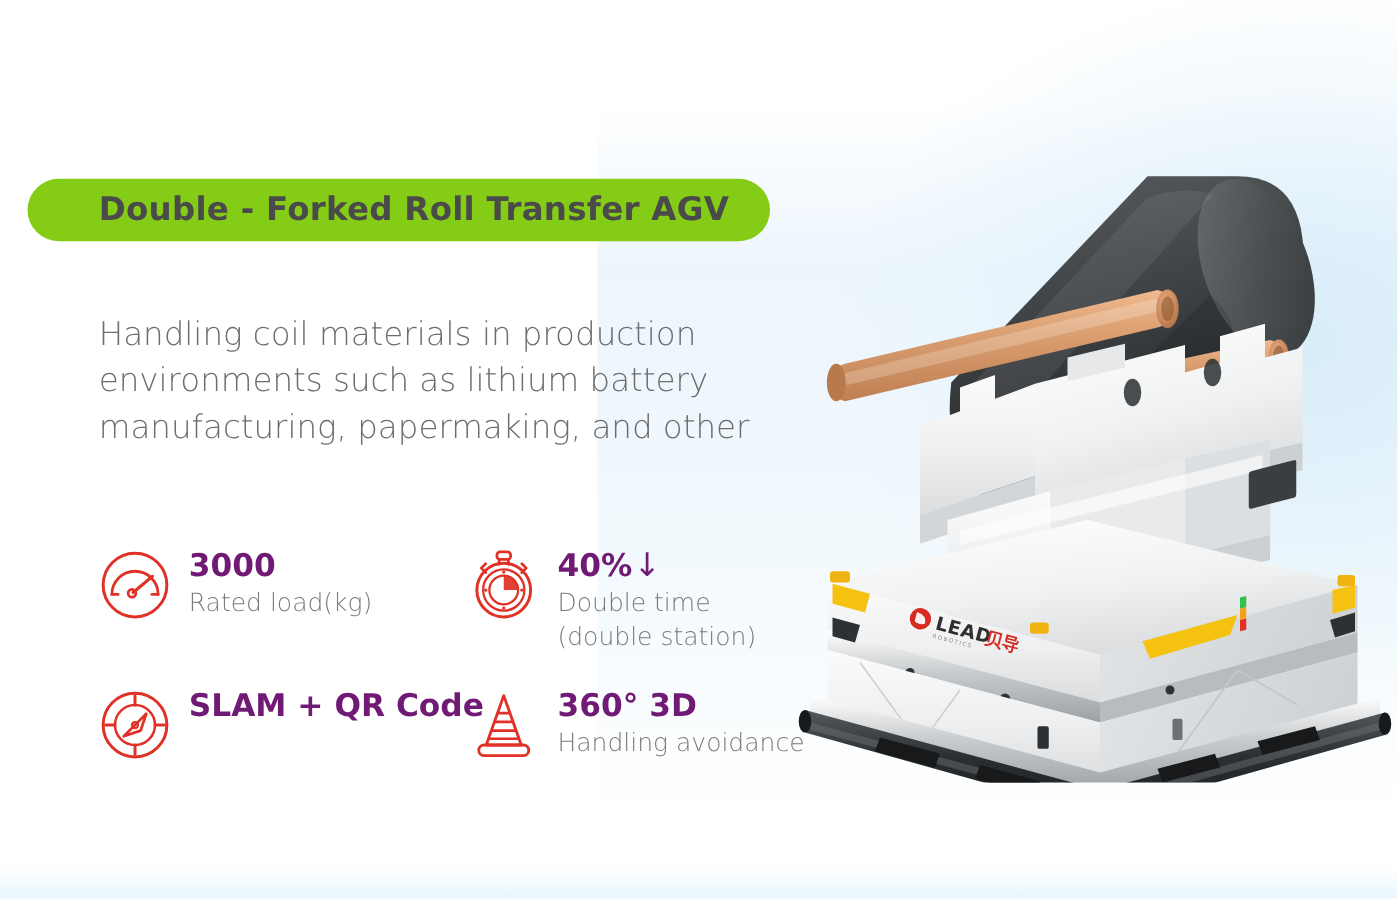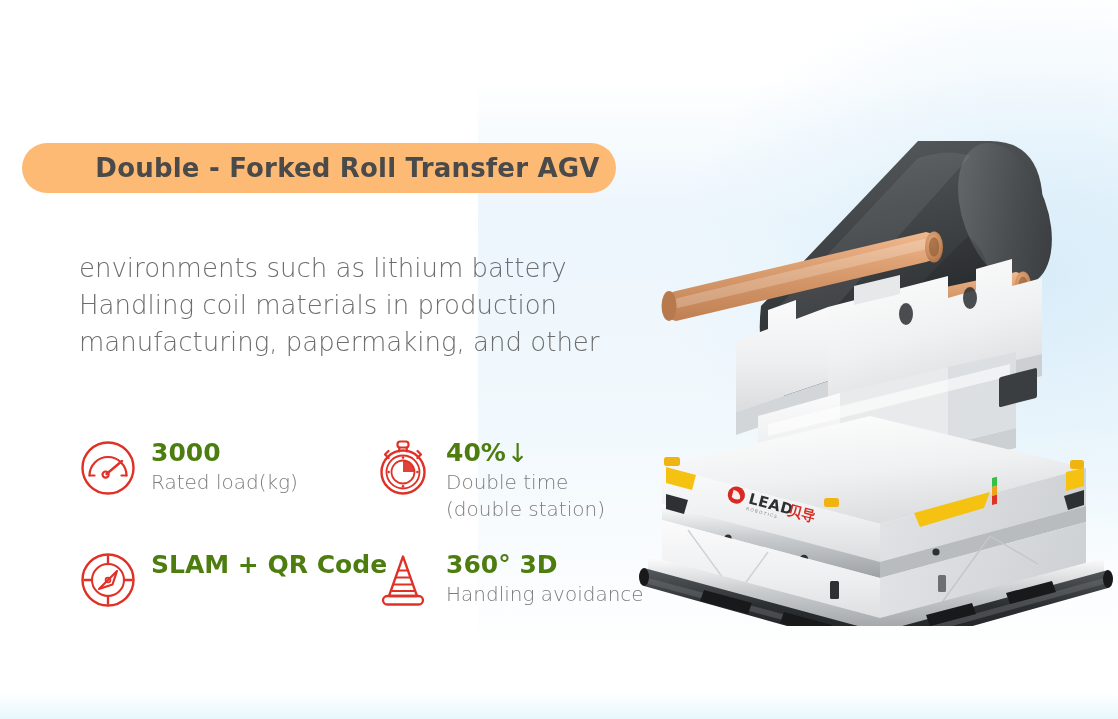--- a/index.html
+++ b/index.html
@@ -21,22 +21,22 @@
   }
   #bg-wash-bottom{
     position:absolute; left:0; right:0; bottom:0; height:26px;
     background:linear-gradient(180deg, rgba(255,255,255,0) 0%, rgba(229,246,252,0.9) 100%);
     pointer-events:none;
   }
 
   
   #title-pill{
     position:absolute; left:22px; top:143px; width:594px; height:50px;
-    background:#fdba74; border-radius:25px;
-    display:flex; align-items:center;justify-content:center;
+    background:#84cc16; border-radius:25px;
+    display:flex; align-items:center;
   }
   #title-text{
     margin-left:57px;
     font-family:"DejaVu Sans", sans-serif;
     font-size:26px; font-weight:bold; color:#4a4a4a;
     letter-spacing:0.2px; white-space:nowrap;
   }
 
   
   #description{
@@ -50,21 +50,21 @@
   #spec-grid{
     position:absolute; left:79px; top:437px; width:600px;
   }
   .spec-row{ display:flex; }
   .spec-row + .spec-row{ margin-top:28px; }
   .spec-item{ display:flex; align-items:flex-start; }
   .spec-item.col1{ width:295px; }
   .spec-icon{ width:58px; height:58px; flex:0 0 58px; margin-top:2px; }
   .spec-text{ margin-left:14px; padding-top:2px; }
   .spec-value{
-    font-size:25px; font-weight:bold; color:#4d7c0f;
+    font-size:25px; font-weight:bold; color:#701a75;
     line-height:28px; white-space:nowrap;
     display:flex; align-items:center;
   }
   .spec-value .arrow{
     font-weight:normal; font-size:26px; margin-left:1px; line-height:26px;
   }
   .spec-label{
     font-size:20px; color:#7b7b7b; line-height:23px;
     font-weight:300; margin-top:4px; white-space:nowrap;
   }
@@ -79,22 +79,22 @@
 <body>
 
 <div id="bg-wash-right"></div>
 <div id="bg-wash-bottom"></div>
 
 <div id="title-pill">
   <div id="title-text">Double - Forked Roll Transfer AGV</div>
 </div>
 
 <div id="description">
+  <span class="ln">Handling coil materials in production</span>
   <span class="ln">environments such as lithium battery</span>
-  <span class="ln">Handling coil materials in production</span>
   <span class="ln">manufacturing, papermaking, and other</span>
 </div>
 
 <div id="spec-grid">
 
   <div class="spec-row">
 
     <div class="spec-item col1">
       <div class="spec-icon">
         <svg viewBox="0 0 58 58" xmlns="http://www.w3.org/2000/svg">

